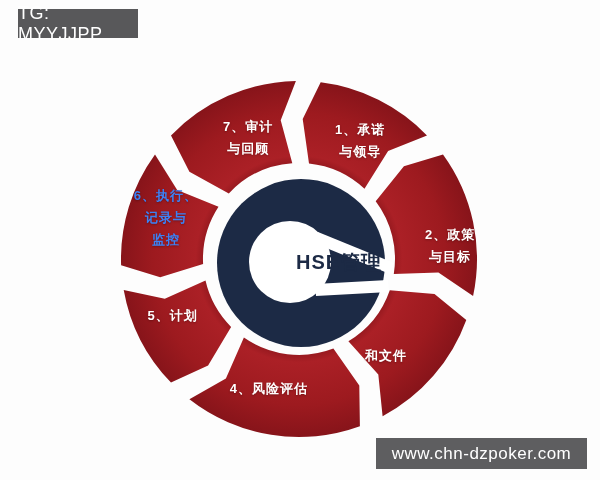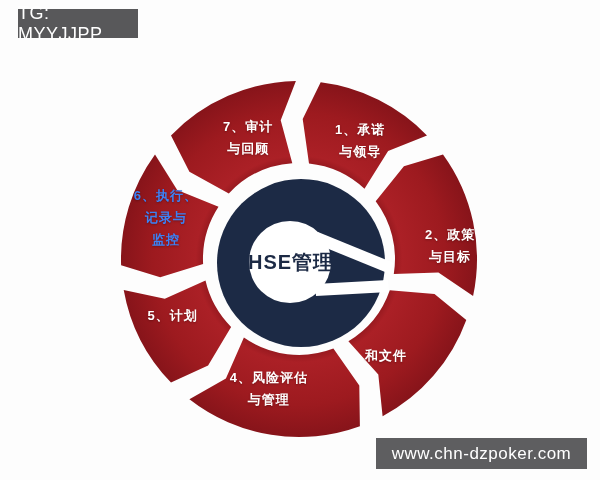--- a/index.html
+++ b/index.html
@@ -70,37 +70,36 @@
       </div>
       <div class="seg-label" style="left: 427.05px; top: 245.932px; color: rgb(255, 255, 255); margin-left: 23px;">
         <div>2、政策</div>
         <div>与目标</div>
       </div>
       <div class="seg-label" style="left: 385.886px; top: 355.568px; color: rgb(255, 255, 255);">
         <div>和文件</div>
       </div>
       <div class="seg-label" style="left: 268.881px; top: 389.338px; color: rgb(255, 255, 255);">
         <div>4、风险评估</div>
-        <div>与管理</div>
       </div>
       <div class="seg-label" style="left: 172.714px; top: 316.289px; color: rgb(255, 255, 255);">
         <div>5、计划</div>
       </div>
       <div class="seg-label" style="left: 165.899px; top: 217.53px; color: #3b82f6;">
         <div>6、执行、</div>
         <div>记录与</div>
         <div>监控</div>
       </div>
       <div class="seg-label" style="left: 248.169px; top: 138.197px; color: rgb(255, 255, 255);">
         <div>7、审计</div>
         <div>与回顾</div>
       </div>
     </div>
 
-  <div class="hub-label" style="color: rgb(28, 42, 69);">
+  <div class="hub-label" style="color: rgb(28, 42, 69); margin-left: 48px;">
     <div>HSE管理</div>
   </div>
 
   <div class="badge badge-br" style="background: rgb(94, 94, 96); color: rgb(255, 255, 255);">
     <span>www.chn-dzpoker.com</span>
   </div>
 
 </div>
 
 </body></html>

